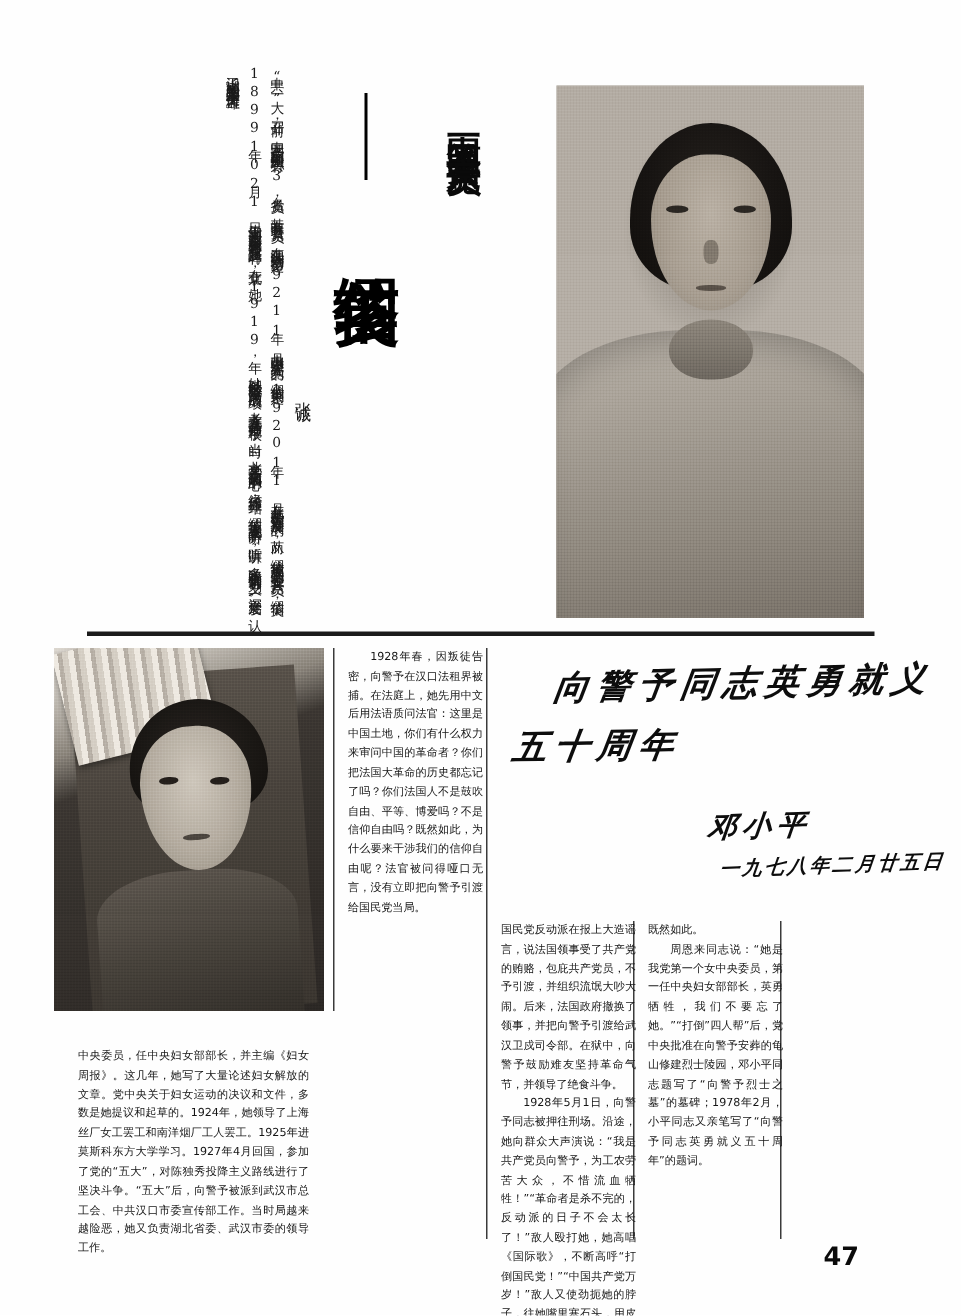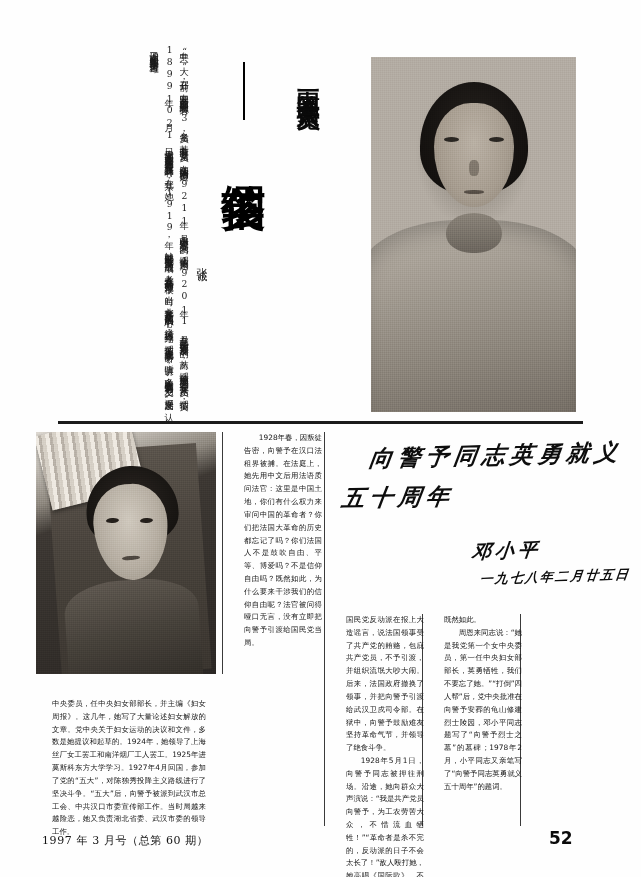--- a/index.html
+++ b/index.html
@@ -341,21 +341,21 @@
   
   .bodycol {
     position: absolute;
     font-family: "DejaVu Sans", "Liberation Sans", sans-serif;
     font-size: 7.4px;
     line-height: 1.73;
     color: #151515;
     text-align: justify;
     text-justify: inter-character;
   }
-  .bodycol p { margin: 0 0 0 16px; text-indent: 2em; }
+  .bodycol p { margin: 0 0 0 4px; text-indent: 2em; }
   .bodycol p.noind { text-indent: 0; }
 
   
   .col-a { left: 228px; top: 4px;  width: 94px; }
   .col-b { left: 330px; top: 186px; width: 94px; }
   .col-c { left: 428px; top: 186px; width: 94px; }
 
   
   .lower-left {
     position: absolute;
@@ -463,16 +463,15 @@
     <div class="bodycol col-c">
       <p class="noind">既然如此。</p>
       <p>周恩来同志说：“她是我党第一个女中央委员，第一任中央妇女部部长，英勇牺牲，我们不要忘了她。”“打倒”四人帮”后，党中央批准在向警予安葬的龟山修建烈士陵园，邓小平同志题写了“向警予烈士之墓”的墓碑；1978年2月，小平同志又亲笔写了“向警予同志英勇就义五十周年”的题词。</p>
     </div>
 
     <div class="lower-left">
       <p>中央委员，任中央妇女部部长，并主编《妇女周报》。这几年，她写了大量论述妇女解放的文章。党中央关于妇女运动的决议和文件，多数是她提议和起草的。1924年，她领导了上海丝厂女工罢工和南洋烟厂工人罢工。1925年进莫斯科东方大学学习。1927年4月回国，参加了党的“五大”，对陈独秀投降主义路线进行了坚决斗争。“五大”后，向警予被派到武汉市总工会、中共汉口市委宣传部工作。当时局越来越险恶，她又负责湖北省委、武汉市委的领导工作。</p>
     </div>
   </div>
 
-  <div class="footer-left">1997 年 3 月号（总第 60 期）</div>
-  <div class="footer-page">52</div>
+  <div class="footer-page">47</div>
 
 </div>
 
 </body></html>

